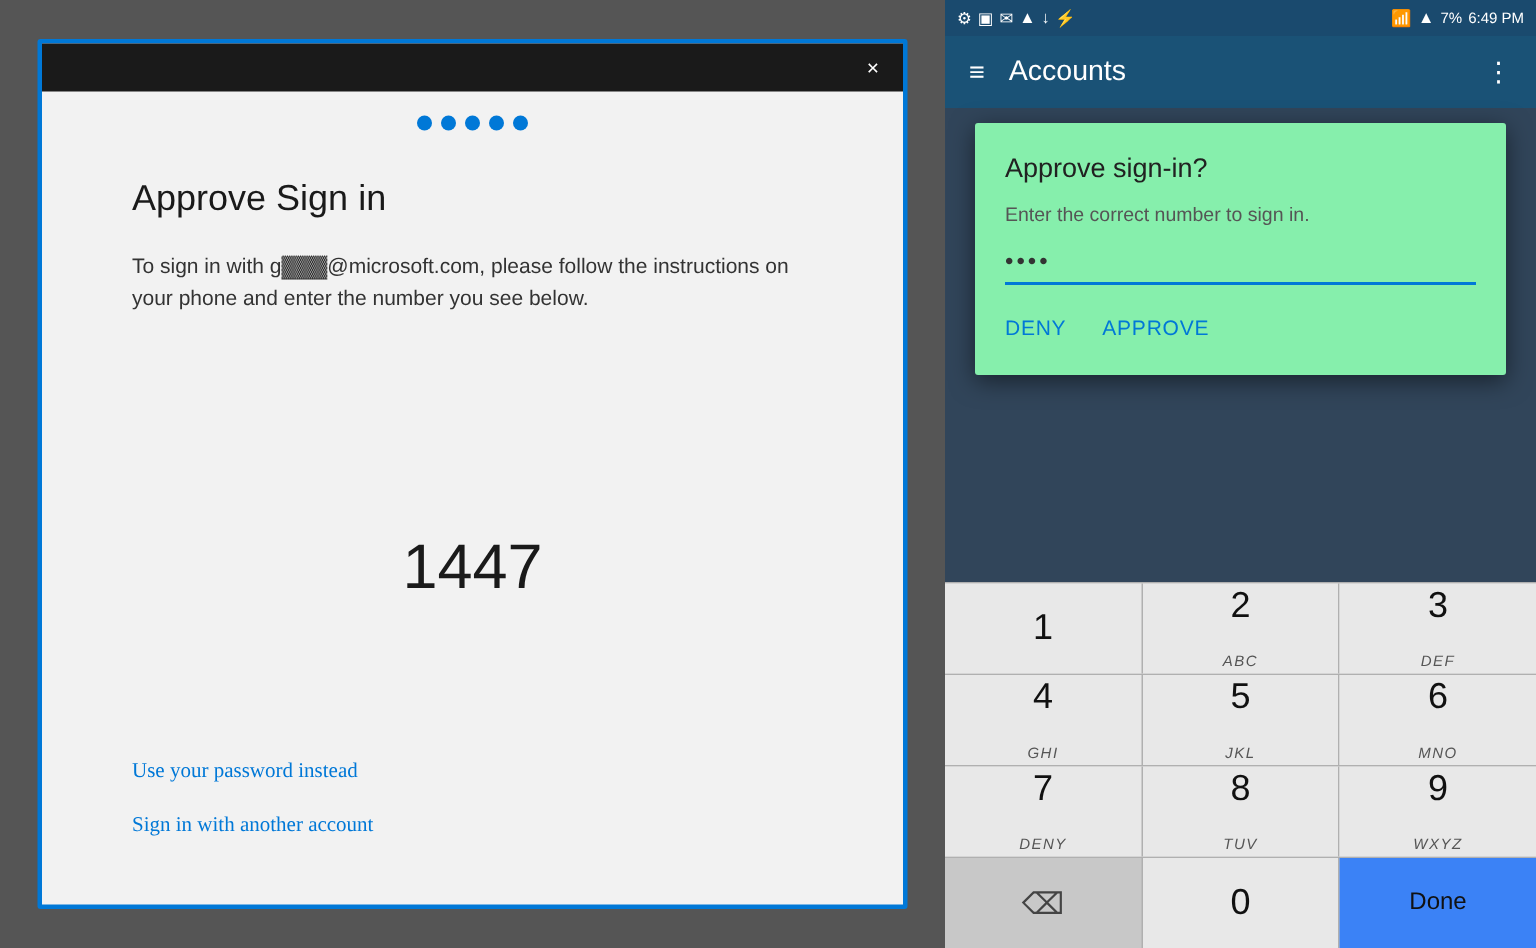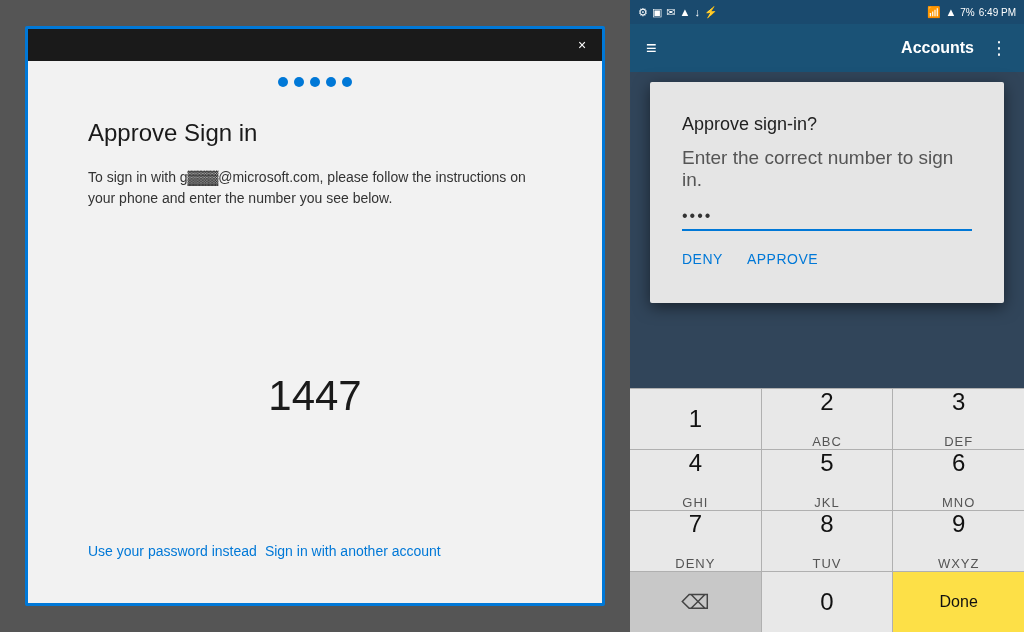--- a/index.html
+++ b/index.html
@@ -98,24 +98,25 @@
       color: #1a1a1a;
       text-align: center;
       flex: 1;
       display: flex;
       align-items: center;
       justify-content: center;
     }
 
     .dialog-links {
       display: flex;
-      flex-direction: row;
-      gap: 8px;
+      flex-direction: column;
+      gap: 20px;
       margin-top: auto;
       padding-bottom: 20px;
+      font-family: Liberation Serif, serif;
     }
 
     .dialog-link {
       color: #0078d7;
       font-size: 14px;
       cursor: pointer;
       text-decoration: none;
     }
 
     
@@ -169,24 +170,23 @@
     }
 
     .topbar-menu-icon {
       color: #fff;
       font-size: 18px;
       cursor: pointer;
     }
 
     .topbar-title {
       color: #fff;
-      font-size: 16px;
-      font-weight: 700;
+      font-size: 19px;
+      font-weight: 400;
       flex: 1;
-      text-align: right;
     }
 
     .topbar-more-icon {
       color: #fff;
       font-size: 18px;
       cursor: pointer;
     }
 
     
     .android-main {
@@ -204,36 +204,36 @@
       background: #3a5068;
       opacity: 0.4;
     }
 
     
     .android-modal {
       position: absolute;
       top: 10px;
       left: 20px;
       right: 20px;
-      background: #e5e5e5;
+      background: #86efac;
       border-radius: 2px;
-      padding: 32px;
+      padding: 20px;
       box-shadow: 0 4px 16px rgba(0,0,0,0.5);
       z-index: 10;
     }
 
     .modal-title {
       font-size: 18px;
       font-weight: 500;
       color: #212121;
       margin-bottom: 12px;
     }
 
     .modal-subtitle {
-      font-size: 19px;
+      font-size: 13px;
       color: #555;
       margin-bottom: 12px;
     }
 
     .modal-email {
       font-size: 13px;
       color: #333;
       margin-bottom: 10px;
     }
 
@@ -304,36 +304,37 @@
     }
 
     .numpad-key-num {
       font-size: 24px;
       font-weight: 300;
       color: #111;
       line-height: 1;
     }
 
     .numpad-key-letters {
-      font-size: 13px;
+      font-size: 10px;
       color: #555;
       letter-spacing: 1px;
       margin-top: 20px;
+      font-style: italic;
     }
 
     .numpad-key-special {
       background: #c8c8c8;
     }
 
     .numpad-key-zero {
       background: #e8e8e8;
     }
 
     .numpad-key-done {
-      background: #fde047;
+      background: #3b82f6;
       font-size: 16px;
       font-weight: 400;
       color: #111;
     }
 
     .backspace-icon {
       font-size: 20px;
       color: #444;
     }
   </style>

